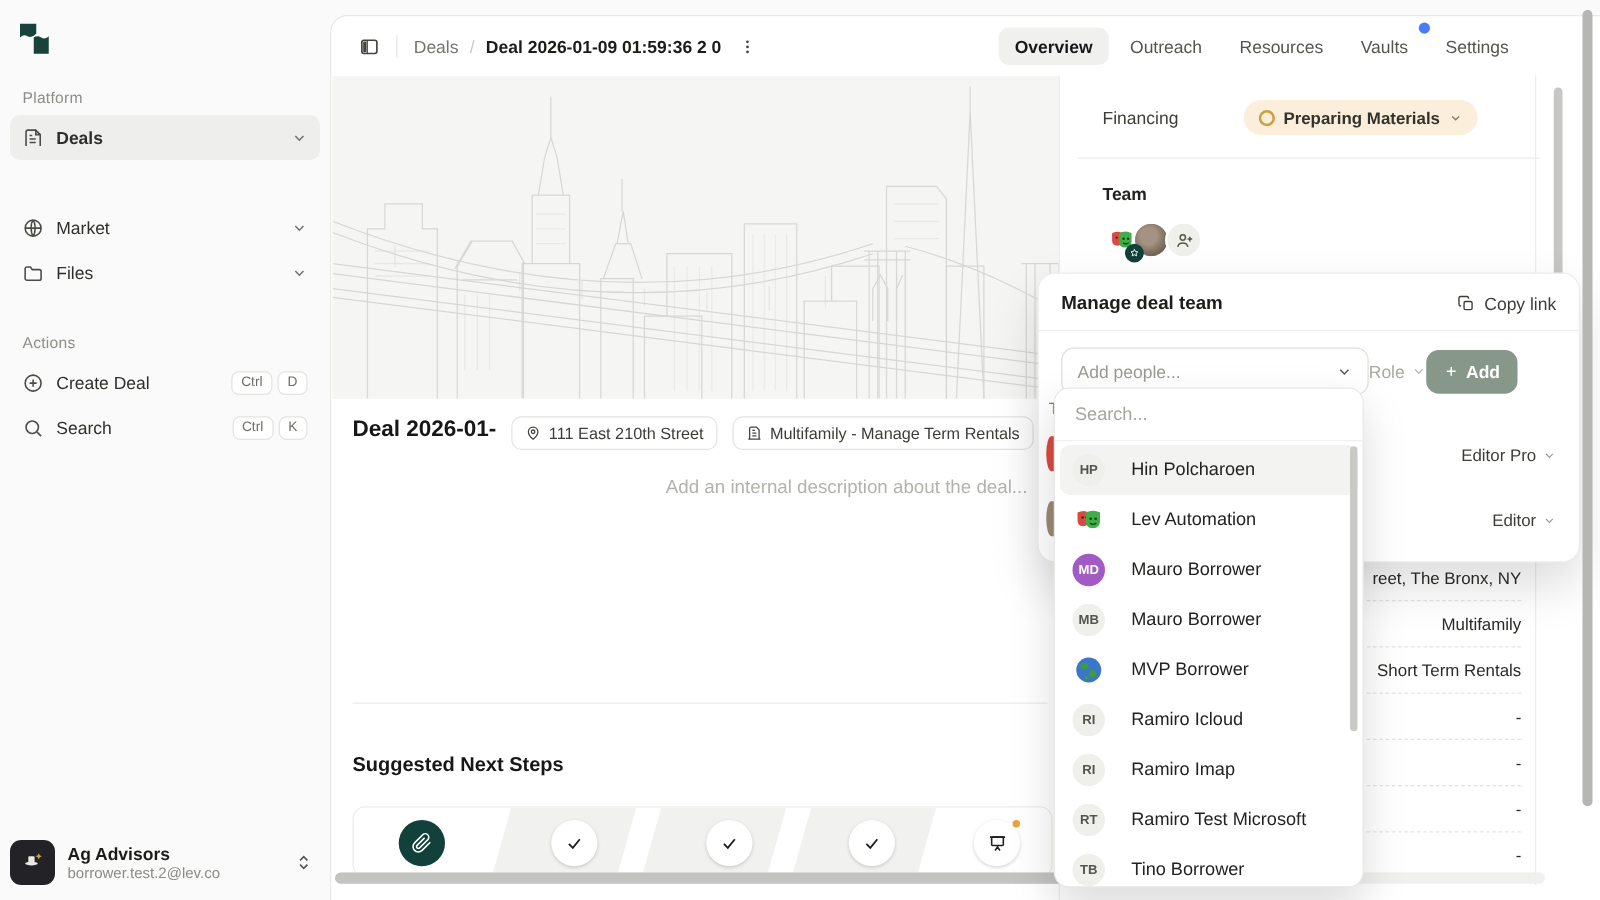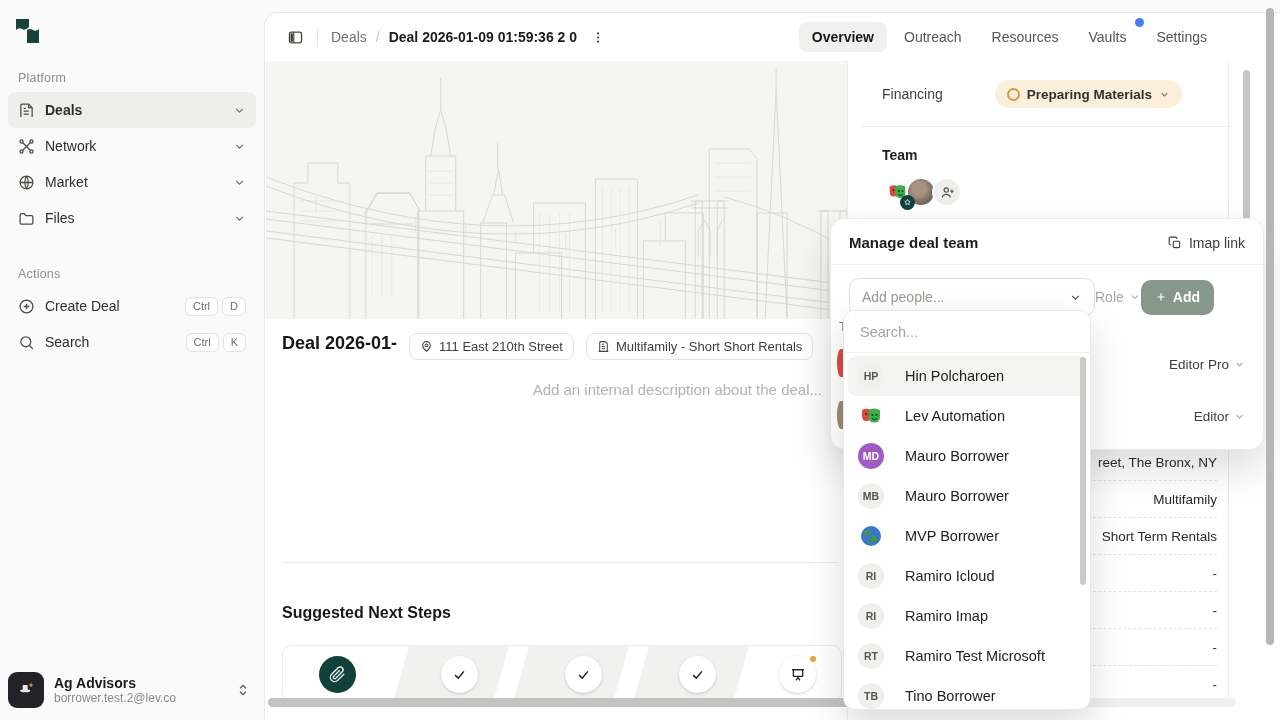--- a/index.html
+++ b/index.html
@@ -107,37 +107,20 @@
         </svg>
     </span>
     <span class="lbl" style="font-weight:700;">Deals</span>
     <span class="chev">
         <svg width="13" height="13" viewBox="0 0 24 24" fill="none" stroke="currentColor" stroke-width="2.2">
           <polyline points="6 9 12 15 18 9"></polyline>
         </svg>
       </span>
   </div>
 
-  <div class="side-item" style="top:128px;">
-    <span class="ic">
-      <svg width="17" height="17" viewBox="0 0 24 24" fill="none" stroke="currentColor" stroke-width="1.8">
-          <circle cx="5" cy="5" r="2.2"></circle>
-          <circle cx="19" cy="5" r="2.2"></circle>
-          <circle cx="5" cy="19" r="2.2"></circle>
-          <circle cx="19" cy="19" r="2.2"></circle>
-          <path d="M6.8 6.8 L17.2 17.2 M17.2 6.8 L6.8 17.2"></path>
-        </svg>
-    </span>
-    <span class="lbl">Network</span>
-    <span class="chev">
-        <svg width="13" height="13" viewBox="0 0 24 24" fill="none" stroke="currentColor" stroke-width="2.2">
-          <polyline points="6 9 12 15 18 9"></polyline>
-        </svg>
-      </span>
-  </div>
 
   <div class="side-item" style="top:164px;">
     <span class="ic">
       <svg width="17" height="17" viewBox="0 0 24 24" fill="none" stroke="currentColor" stroke-width="1.8">
           <circle cx="12" cy="12" r="9"></circle>
           <path d="M3 12h18M12 3c3 3.5 3 14 0 18M12 3c-3 3.5-3 14 0 18"></path>
         </svg>
     </span>
     <span class="lbl">Market</span>
     <span class="chev">
@@ -285,21 +268,21 @@
         </span>
       <span>111 East 210th Street</span>
     </span>
     <span class="badge-pill">
       <span style="color:#44443f;">
           <svg width="13" height="13" viewBox="0 0 24 24" fill="none" stroke="currentColor" stroke-width="1.9">
             <path d="M5 21V5a2 2 0 0 1 2-2h8l4 4v14M3 21h18"></path>
             <path d="M9 8h4M9 12h6M9 16h6"></path>
           </svg>
         </span>
-      <span>Multifamily - Short Short Rentals</span>
+      <span>Multifamily - Manage Term Rentals</span>
     </span>
   </div>
 
   <div class="abs" style="left:17px; top:368px; width:540px; font-size:15px; color:#b3b3ad; cursor:text;text-align:right;">Add an internal description about the deal...</div>
 
   <div class="abs" style="left:17px; top:549px; width:556px; height:1px; background:#ececea;"></div>
 
   <div class="abs" style="left:17px; top:591px; font-size:16px; font-weight:700; color:#17171a;">Suggested Next Steps</div>
 
   <div class="abs" style="left:17px; top:632px; width:560px; height:57px; border:1px solid #ececea; border-radius:10px; background:#fff; overflow:hidden;">
@@ -422,21 +405,21 @@
 <div class="popup">
   <div style="display:flex; align-items:center; justify-content:space-between; padding:15px 18px 13px 18px;">
     <span class="popup-title">Manage deal team</span>
     <span class="copylink">
       <span>
           <svg width="14" height="14" viewBox="0 0 24 24" fill="none" stroke="#3c3c38" stroke-width="1.9">
             <rect x="9" y="9" width="11" height="11" rx="2"></rect>
             <path d="M5 15H4a2 2 0 0 1-2-2V4a2 2 0 0 1 2-2h9a2 2 0 0 1 2 2v1"></path>
           </svg>
         </span>
-      <span>Imap link</span>
+      <span>Copy link</span>
     </span>
   </div>
   <div style="height:1px; background:#efefec;"></div>
   <div style="display:flex; align-items:center; padding:13px 18px;">
     <div class="select-box" style="width:246px;">
       <span>Add people...</span>
       <svg width="13" height="13" viewBox="0 0 24 24" fill="none" stroke="#55554f" stroke-width="2.2">
           <polyline points="6 9 12 15 18 9"></polyline>
         </svg>
     </div>

